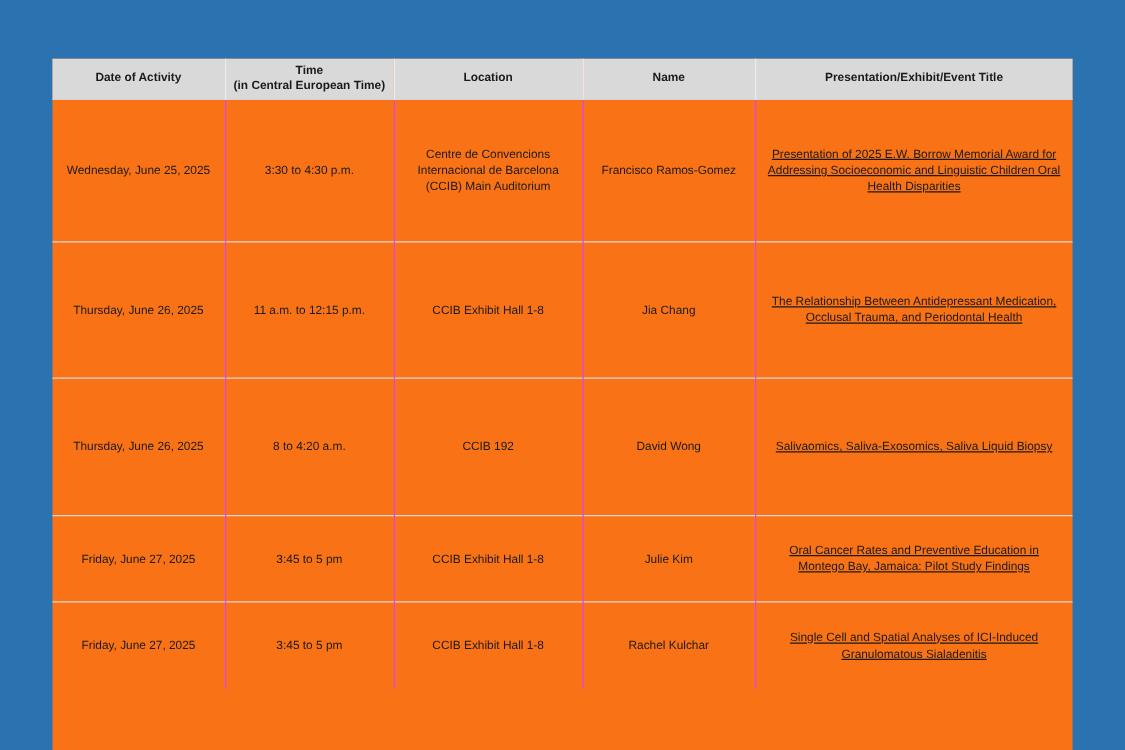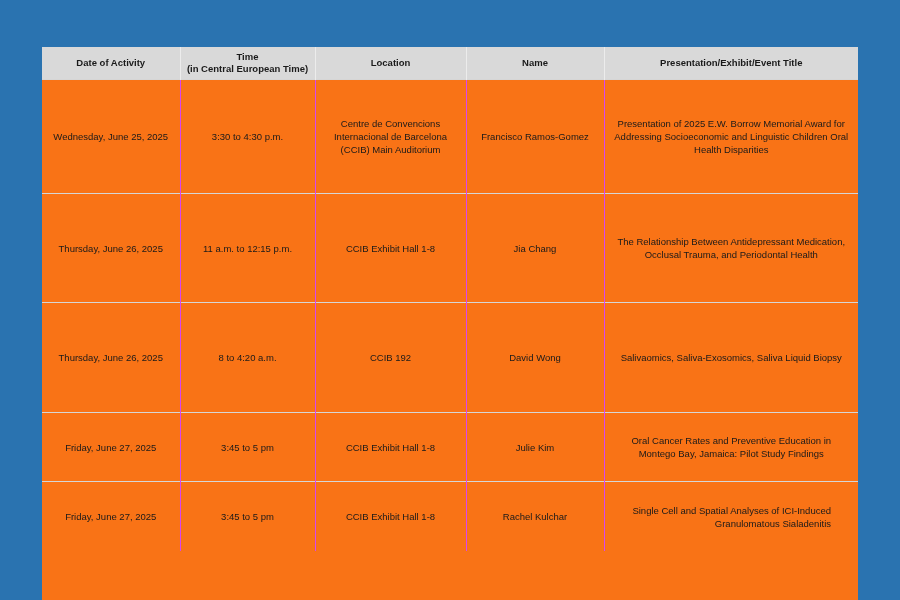--- a/index.html
+++ b/index.html
@@ -40,21 +40,21 @@
     }
     th:last-child { border-right: none; }
     td {
       text-align: center;
       vertical-align: middle;
       line-height: 13px;
       padding: 0 4px;
       border-right: 1px solid #d946ef;
       border-top: 1px solid #d6d6d6;
     }
-    td:last-child { border-right: none; }
+    td:last-child { border-right: none; text-decoration: underline; }
     tr.r1 td { height: 113px; }
     tr.r2 td { height: 108px; }
     tr.r3 td { height: 109px; }
     tr.r4 td { height: 68px; }
     tr.r5 td { height: 69px; }
   </style>
 </head>
 <body>
 
 <div class="frame">
@@ -105,17 +105,17 @@
         <td>3:45 to 5 pm</td>
         <td>CCIB Exhibit Hall 1-8</td>
         <td>Julie Kim</td>
         <td style="padding:0 8px;">Oral Cancer Rates and Preventive Education in Montego Bay, Jamaica: Pilot Study Findings</td>
       </tr>
       <tr class="r5">
         <td>Friday, June 27, 2025</td>
         <td>3:45 to 5 pm</td>
         <td>CCIB Exhibit Hall 1-8</td>
         <td>Rachel Kulchar</td>
-        <td style="padding:0 27px;text-align:right;">Single Cell and Spatial Analyses of ICI-Induced Granulomatous Sialadenitis</td>
+        <td style="padding:0 27px;">Single Cell and Spatial Analyses of ICI-Induced Granulomatous Sialadenitis</td>
       </tr>
     </tbody>
   </table>
 </div>
 
 </body></html>

